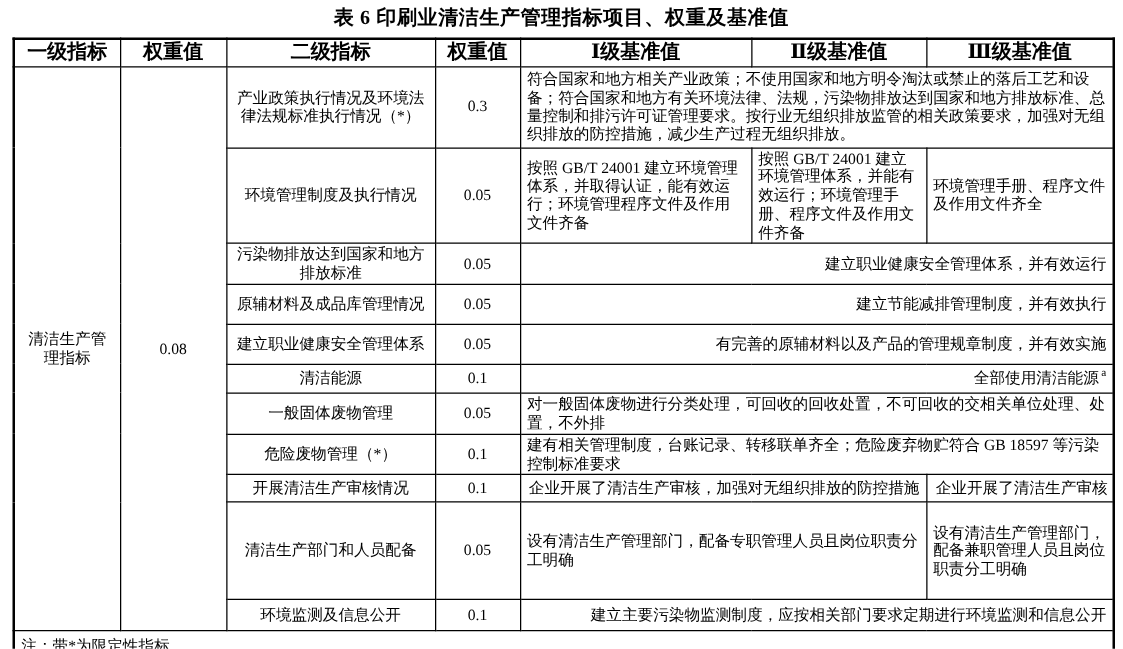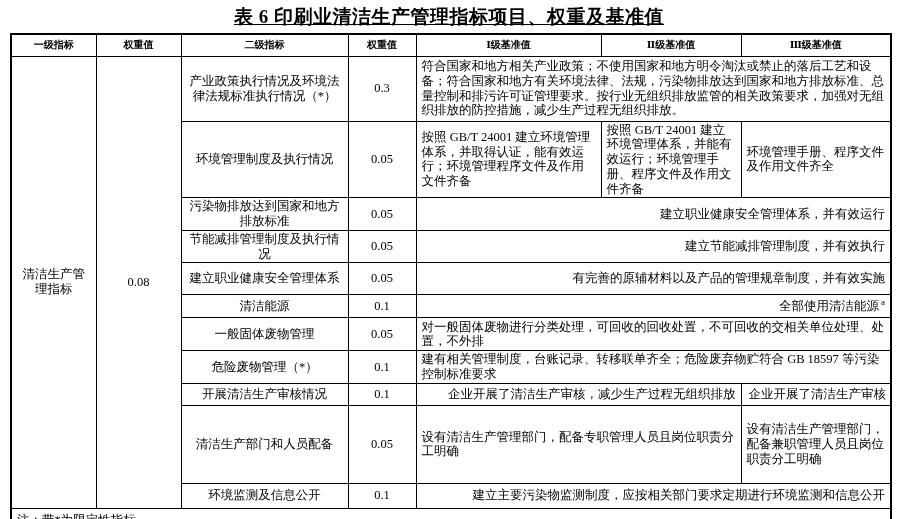--- a/index.html
+++ b/index.html
@@ -8,46 +8,45 @@
     background: #ffffff;
     width: 898px;
     height: 519px;
     color: #000;
     font-family: "Liberation Serif", "DejaVu Serif", serif;
     overflow: hidden;
   }
   .page-title {
     text-align: center;
     font-weight: bold;
-    font-size: 19px;
+    font-size: 16px;
     line-height: 1;
     padding-top: 7px;
     margin: 0 0 7px 0;
     letter-spacing: 0.5px;
-    text-decoration: underline;
   }
   table.std-table {
     border-collapse: collapse;
     table-layout: fixed;
     width: 880px;
     margin-left: 10px;
     border: 2px solid #000;
   }
   .std-table th, .std-table td {
     border: 1px solid #000;
     padding: 1px 5px;
     vertical-align: middle;
     font-size: 12.5px;
     line-height: 1.18;
     overflow: hidden;
     word-break: break-all;
   }
   .std-table th {
     font-weight: bold;
-    font-size: 10px;
+    font-size: 16px;
     text-align: center;
     padding: 0 2px;
   }
   .cell-center { text-align: right; }
   .cell-left   { text-align: left; }
   .label-cell  { font-size: 13px; text-align: center; padding: 0 5px; }
   .weight-cell { font-size: 12.5px; text-align: center; }
   .baseline    { padding: 1px 6px; }
   .r-head { height: 22px; }
   .r1  { height: 65px; }
@@ -114,21 +113,21 @@
       <td class="baseline cell-left">按照 GB/T 24001 建立环境管理体系，并取得认证，能有效运行；环境管理程序文件及作用文件齐备</td>
       <td class="baseline cell-left">按照 GB/T 24001 建立环境管理体系，并能有效运行；环境管理手册、程序文件及作用文件齐备</td>
       <td class="baseline cell-left">环境管理手册、程序文件及作用文件齐全</td>
     </tr>
     <tr class="r3">
       <td class="label-cell">污染物排放达到国家和地方排放标准</td>
       <td class="weight-cell">0.05</td>
       <td class="baseline cell-center" colspan="3">建立职业健康安全管理体系，并有效运行</td>
     </tr>
     <tr class="r4">
-      <td class="label-cell">节能减排管理制度及执行情况</td>
+      <td class="label-cell">原辅材料及成品库管理情况</td>
       <td class="weight-cell">0.05</td>
       <td class="baseline cell-center" colspan="3">建立节能减排管理制度，并有效执行</td>
     </tr>
     <tr class="r5">
       <td class="label-cell">建立职业健康安全管理体系</td>
       <td class="weight-cell">0.05</td>
       <td class="baseline cell-center" colspan="3">有完善的原辅材料以及产品的管理规章制度，并有效实施</td>
     </tr>
     <tr class="r6">
       <td class="label-cell">清洁能源</td>
@@ -141,21 +140,21 @@
       <td class="baseline cell-left" colspan="3">对一般固体废物进行分类处理，可回收的回收处置，不可回收的交相关单位处理、处置，不外排</td>
     </tr>
     <tr class="r8">
       <td class="label-cell">危险废物管理（*）</td>
       <td class="weight-cell">0.1</td>
       <td class="baseline cell-left" colspan="3">建有相关管理制度，台账记录、转移联单齐全；危险废弃物贮符合 GB 18597 等污染控制标准要求</td>
     </tr>
     <tr class="r9">
       <td class="label-cell">开展清洁生产审核情况</td>
       <td class="weight-cell">0.1</td>
-      <td class="baseline cell-center" colspan="2">企业开展了清洁生产审核，减少生产过程无组织排放</td>
+      <td class="baseline cell-center" colspan="2">企业开展了清洁生产审核，加强对无组织排放的防控措施</td>
       <td class="baseline cell-center" style="padding:1px 4px;">企业开展了清洁生产审核</td>
     </tr>
     <tr class="r10">
       <td class="label-cell">清洁生产部门和人员配备</td>
       <td class="weight-cell">0.05</td>
       <td class="baseline cell-left" colspan="2">设有清洁生产管理部门，配备专职管理人员且岗位职责分工明确</td>
       <td class="baseline cell-left">设有清洁生产管理部门，配备兼职管理人员且岗位职责分工明确</td>
     </tr>
     <tr class="r11">
       <td class="label-cell">环境监测及信息公开</td>

